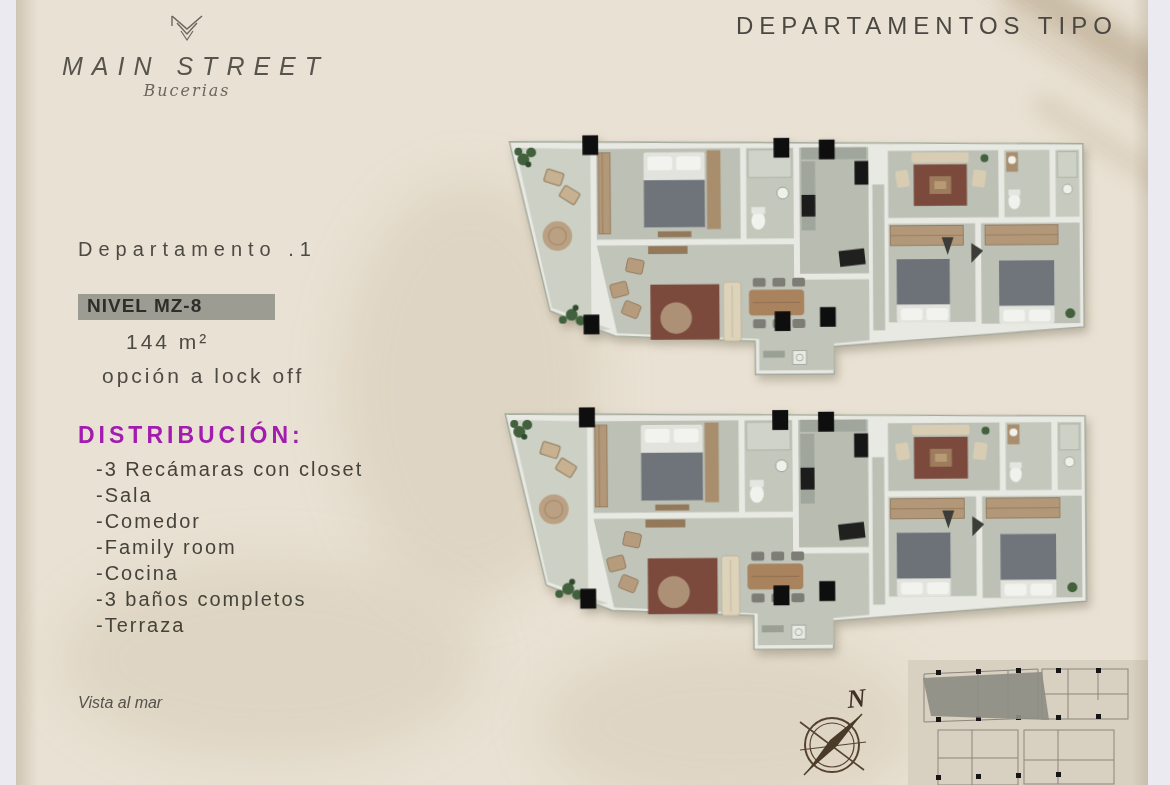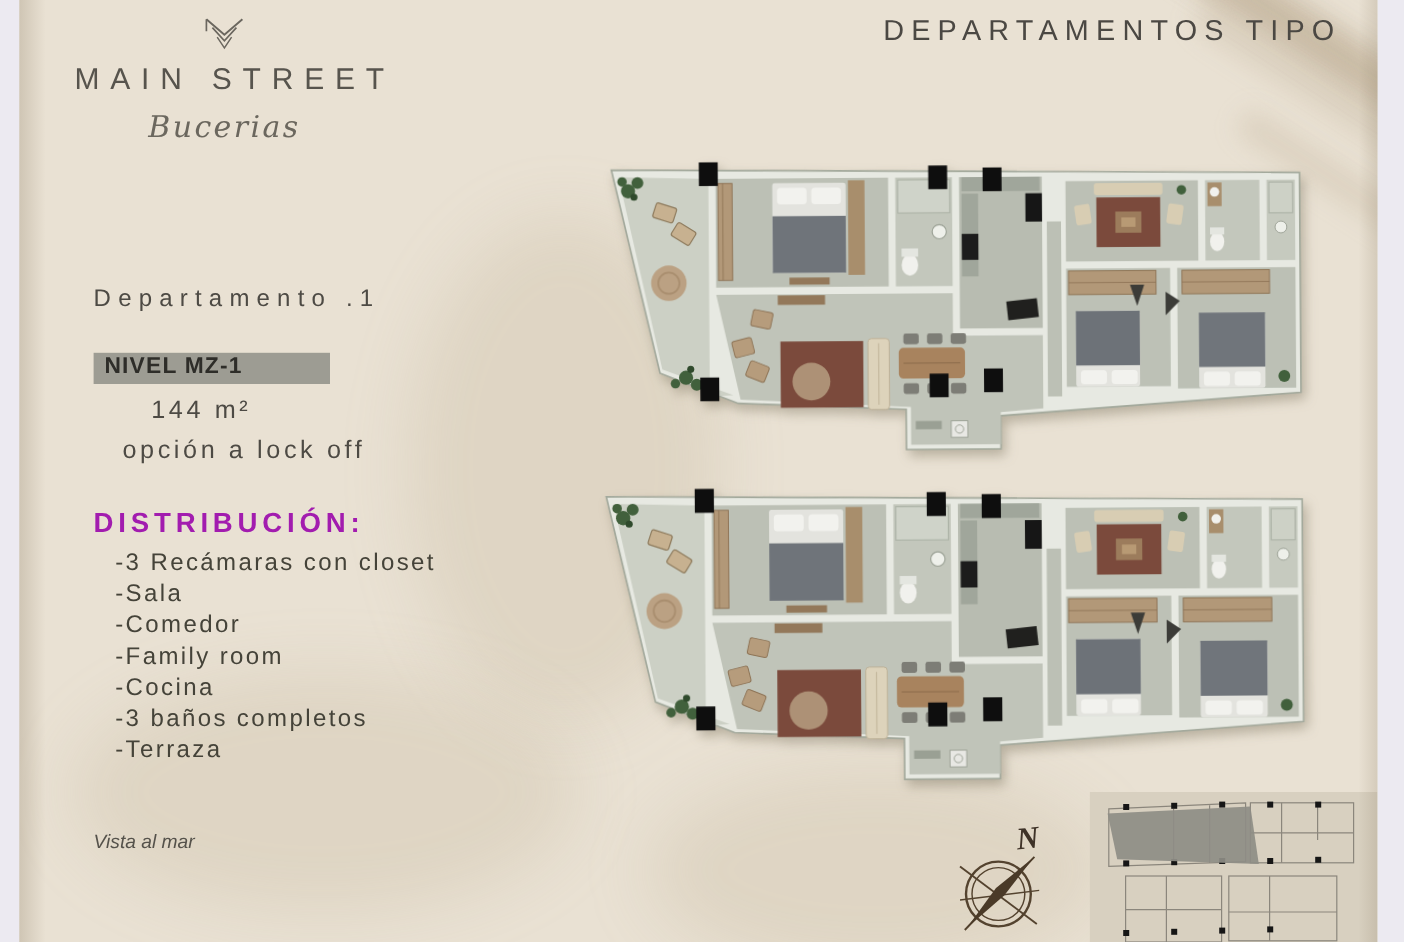--- a/index.html
+++ b/index.html
@@ -23,23 +23,23 @@
   .blob{position:absolute;background:rgba(175,158,126,.18);filter:blur(26px);
     border-radius:50%;pointer-events:none;}
 
   
   .header{position:absolute;left:736px;top:12px;width:360px;
     font-size:24px;letter-spacing:6px;color:#4b4843;white-space:nowrap;}
 
   
   .logo{position:absolute;left:62px;top:14px;width:250px;text-align:center;}
   .logo-mark{display:block;margin:0 auto 4px auto;}
-  .logo-name{font-size:25px;letter-spacing:9px;color:#57544d;white-space:nowrap;}
-  .logo-script{font-family:"DejaVu Serif",serif;font-style:italic;font-size:25px;
-    color:#6b675e;margin-top:10px;letter-spacing:2px;}
+  .logo-name{font-size:25px;letter-spacing:9px;color:#57544d;white-space:nowrap;font-style:italic;}
+  .logo-script{font-family:"DejaVu Serif",serif;font-style:italic;font-size:16px;
+    color:#6b675e;margin-top:0;letter-spacing:2px;}
 
   
   .unit-title{position:absolute;left:78px;top:238px;font-size:20px;letter-spacing:6px;color:#4d4a44;}
   .level-badge{position:absolute;left:78px;top:294px;width:188px;height:25px;
     background:#9d9c93;color:#2e2d29;font-size:19px;font-weight:bold;letter-spacing:1px;
     padding:1px 0 0 9px;}
   .area{position:absolute;left:78px;top:330px;font-size:21px;letter-spacing:3px;color:#4d4a44;margin-left:48px;}
   .option{position:absolute;left:78px;top:364px;font-size:21px;letter-spacing:3px;color:#4d4a44;margin-left:24px;}
   .dist-heading{position:absolute;left:78px;top:422px;font-size:23px;font-weight:bold;
     letter-spacing:4px;color:#a21caf;}
@@ -204,21 +204,21 @@
       <polyline points="6,2 21,15 36,2" fill="none" stroke="#6b675f" stroke-width="1.6"></polyline>
       <polyline points="11,9 21,20 31,9" fill="none" stroke="#6b675f" stroke-width="1.4"></polyline>
       <polyline points="15,17 21,26 27,17" fill="none" stroke="#6b675f" stroke-width="1.2"></polyline>
       <line x1="6" y1="2" x2="6" y2="12" stroke="#6b675f" stroke-width="1.4"></line>
     </svg>
     <div class="logo-name">MAIN STREET</div>
     <div class="logo-script">Bucerias</div>
   </div>
 
   <div class="unit-title">Departamento .1</div>
-  <div class="level-badge">NIVEL MZ-1</div>
+  <div class="level-badge">NIVEL MZ-8</div>
   <div class="area">144 m²</div>
   <div class="option">opción a lock off</div>
 
   <div class="dist-heading">DISTRIBUCIÓN:</div>
   <div class="dist-list">
     <div class="dist-item">-3 Recámaras con closet</div>
     <div class="dist-item">-Sala</div>
     <div class="dist-item">-Comedor</div>
     <div class="dist-item">-Family room</div>
     <div class="dist-item">-Cocina</div>

